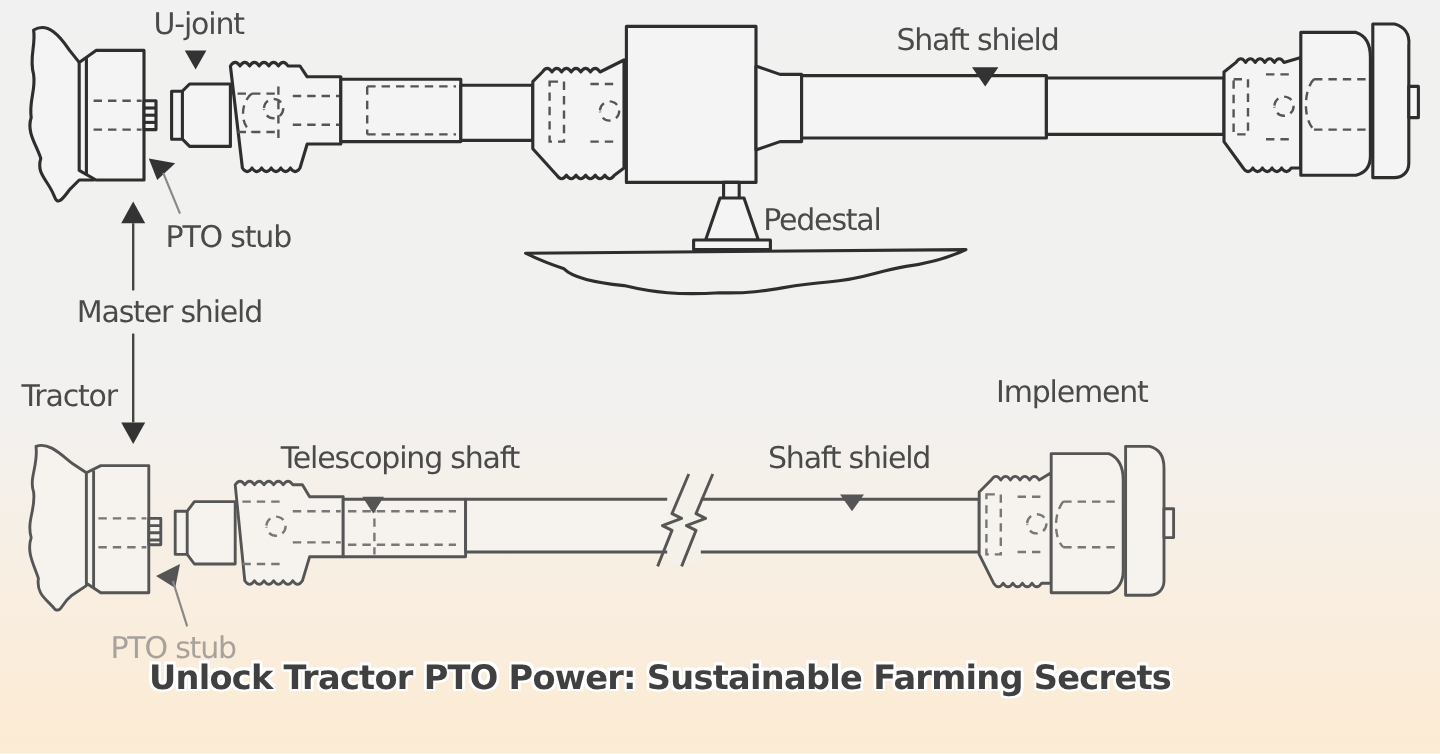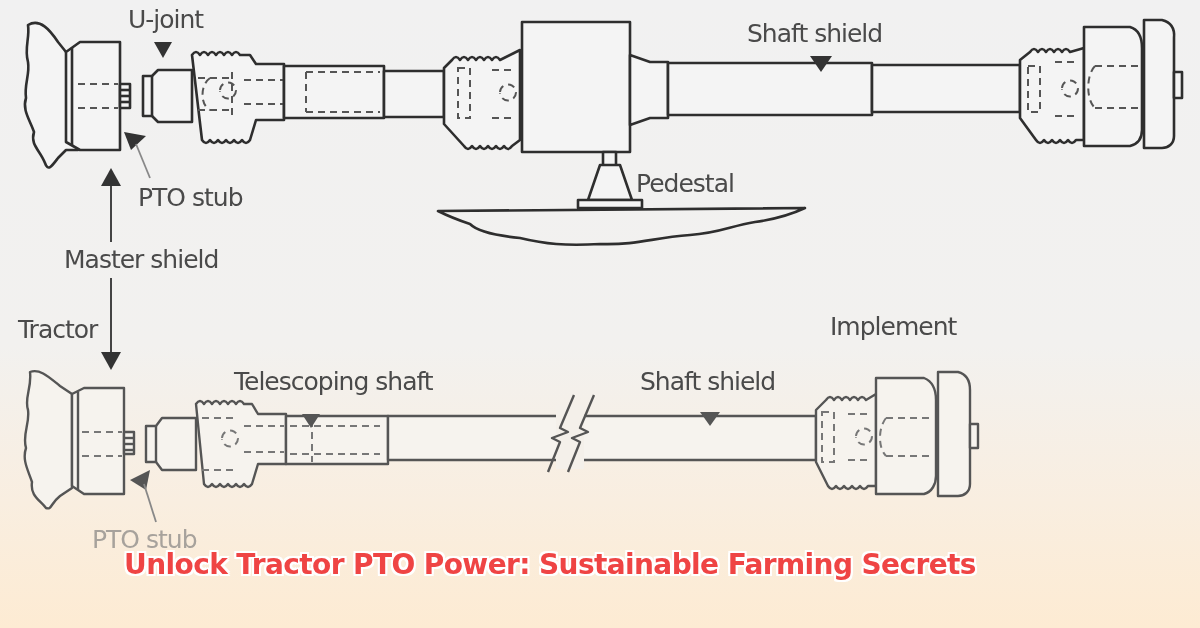--- a/index.html
+++ b/index.html
@@ -16,21 +16,21 @@
   .ink2 { stroke: #555; stroke-width: 2.4; fill: none; stroke-linejoin: round; }
   .ink2-fill { stroke: #555; stroke-width: 2.4; fill: #f6f3ee; stroke-linejoin: round; }
   .dash { stroke: #555; stroke-width: 2; fill: none; stroke-dasharray: 7 5; }
   .dash2 { stroke: #777; stroke-width: 2; fill: none; stroke-dasharray: 7 5; }
   .arrowhead { fill: #333; }
   .arrowhead2 { fill: #555; }
   .ptr { stroke: #444; stroke-width: 2; fill: none; }
   .ptr-dash { stroke: #888; stroke-width: 1.8; fill: none; }
   #caption {
     position: absolute; left: 0; width: 1100px; top: 548px; text-align: center;
-    font-family: "DejaVu Sans", sans-serif; font-weight: bold; font-size: 28px; color: #ef4444;
+    font-family: "DejaVu Sans", sans-serif; font-weight: bold; font-size: 28px; color: #404040;
     letter-spacing: -0.6px;
     text-shadow: -2px -2px 0 #fff, 2px -2px 0 #fff, -2px 2px 0 #fff, 2px 2px 0 #fff,
                  0 -2px 0 #fff, 0 2px 0 #fff, -2px 0 0 #fff, 2px 0 0 #fff;
   }
 </style>
 </head>
 <body>
 
 <svg id="diagram" viewBox="0 0 1200 628" xmlns="http://www.w3.org/2000/svg">
 

